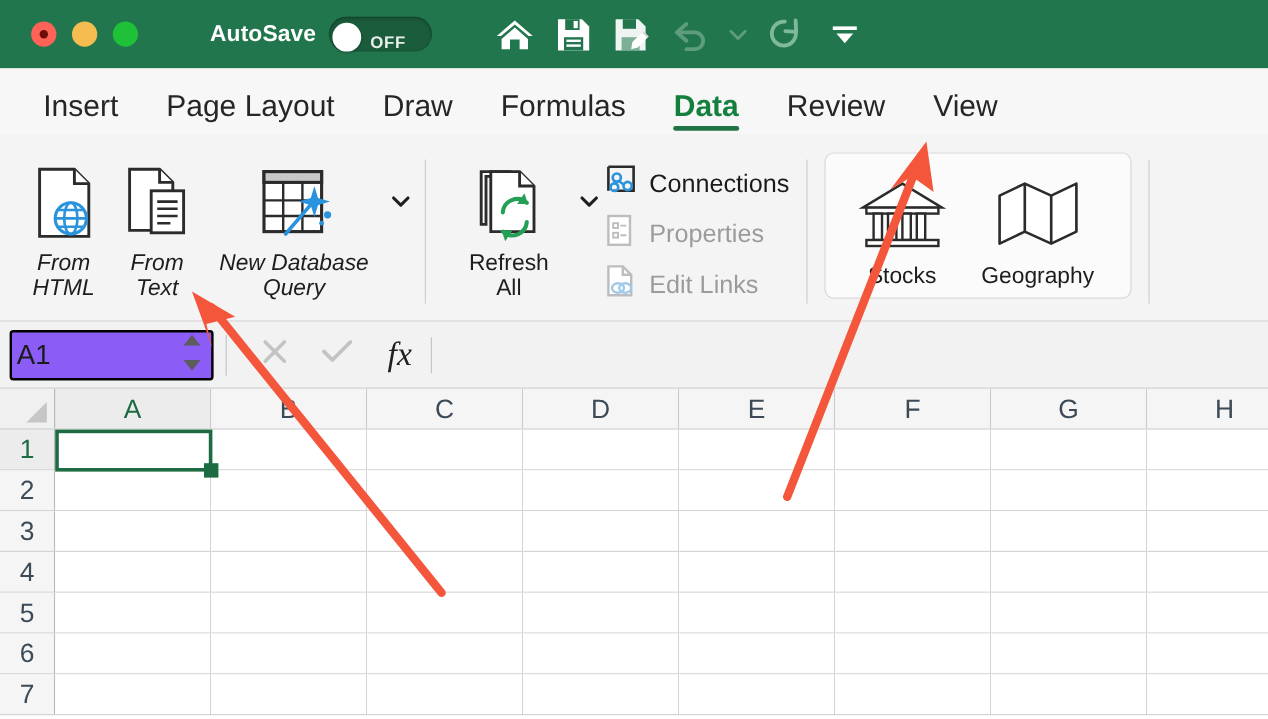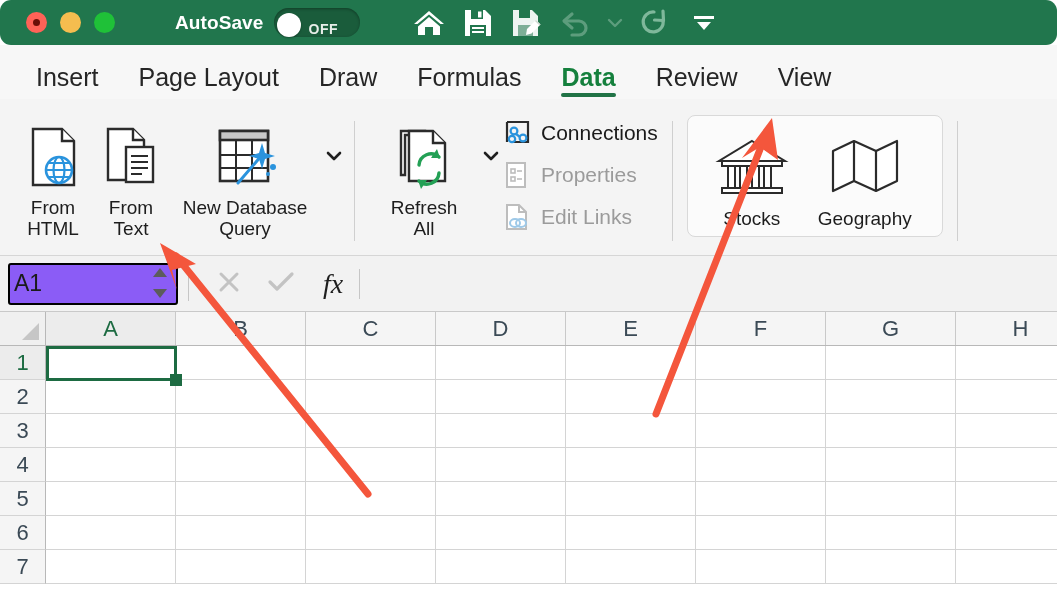--- a/index.html
+++ b/index.html
@@ -6,26 +6,25 @@
   html, body {
     width: 1057px; height: 599px;
     overflow: hidden;
     font-family: "Liberation Sans", sans-serif;
     background: #ffffff;
   }
 
   
   .titlebar {
     position: relative;
-    height: 45px;
+    height: 57px;
     background: linear-gradient(180deg,#27795c 0%,#1f7049 35%,#1d6b45 100%);
     background: #21764d;
     display: flex;
     align-items: center;
-    border-radius: 11px;
   }
   .traffic { display: flex; align-items: center; gap: 13px; margin-left: 26px; }
   .dot { width: 21px; height: 21px; border-radius: 50%; position: relative; }
   .dot.red { background: #ff6257; }
   .dot.red::after {
     content:""; position:absolute; width:7px; height:7px; border-radius:50%;
     background:#6b0e07; left:7px; top:7px;
   }
   .dot.yellow { background: #f5bd4f; }
   .dot.green  { background: #1fc138; }
@@ -108,21 +107,21 @@
     font-size: 19px; color:#1d1d1d; text-align:center; line-height:1.12; margin-top:2px;
   }
   .big-btn.wide { width: 150px; }
   .big-btn.withchev { width: 106px; }
   .btn-row { display:flex; align-items:flex-start; }
 
   .chev { margin-left:4px; margin-top:42px; }
 
   .cmd-list { display:flex; flex-direction:column; justify-content:center; height:132px; padding-top:4px; }
   .cmd {
-    display:flex; align-items:center; gap:10px; height:42px; padding-right:8px; cursor: default;
+    display:flex; align-items:flex-end; gap:10px; height:42px; padding-right:8px; cursor: default;
   }
   .cmd .ico { width:30px; height:32px; display:flex; align-items:center; justify-content:center; }
   .cmd .txt { font-size:21px; color:#1a1a1a; }
   .cmd.disabled .txt { color:#9b9b9b; }
 
   .boxed {
     border:1px solid #d9d9d9; border-radius:8px; background:#fbfbfb;
     display:flex; align-items:flex-start; padding: 2px 14px 6px 14px;
     margin-top: 8px; height:122px;
   }
@@ -290,21 +289,21 @@
   <div class="tab active">
     <span>Data</span>
     <span class="underline"></span>
   </div>
   <div class="tab">Review</div>
   <div class="tab">View</div>
 </div>
 
 <div class="ribbon">
 
-  <div class="rgroup" style="margin-left:14px;">
+  <div class="rgroup" style="margin-left:14px;font-style:italic;">
 
     <div class="big-btn">
       <span class="glyph">
         <svg width="58" height="64" viewBox="0 0 58 64">
           <path d="M9 4 H38 L50 16 V60 H9 Z" fill="#ffffff" stroke="#2b2b2b" stroke-width="2.4"></path>
           <path d="M38 4 V16 H50" fill="#ffffff" stroke="#2b2b2b" stroke-width="2.4"></path>
           <circle cx="35" cy="45" r="13" fill="#ffffff" stroke="#2a93dd" stroke-width="2.6"></circle>
           <ellipse cx="35" cy="45" rx="5.5" ry="13" fill="none" stroke="#2a93dd" stroke-width="2.2"></ellipse>
           <path d="M22 45 H48 M24 38 H46 M24 52 H46" stroke="#2a93dd" stroke-width="2.2"></path>
         </svg>

